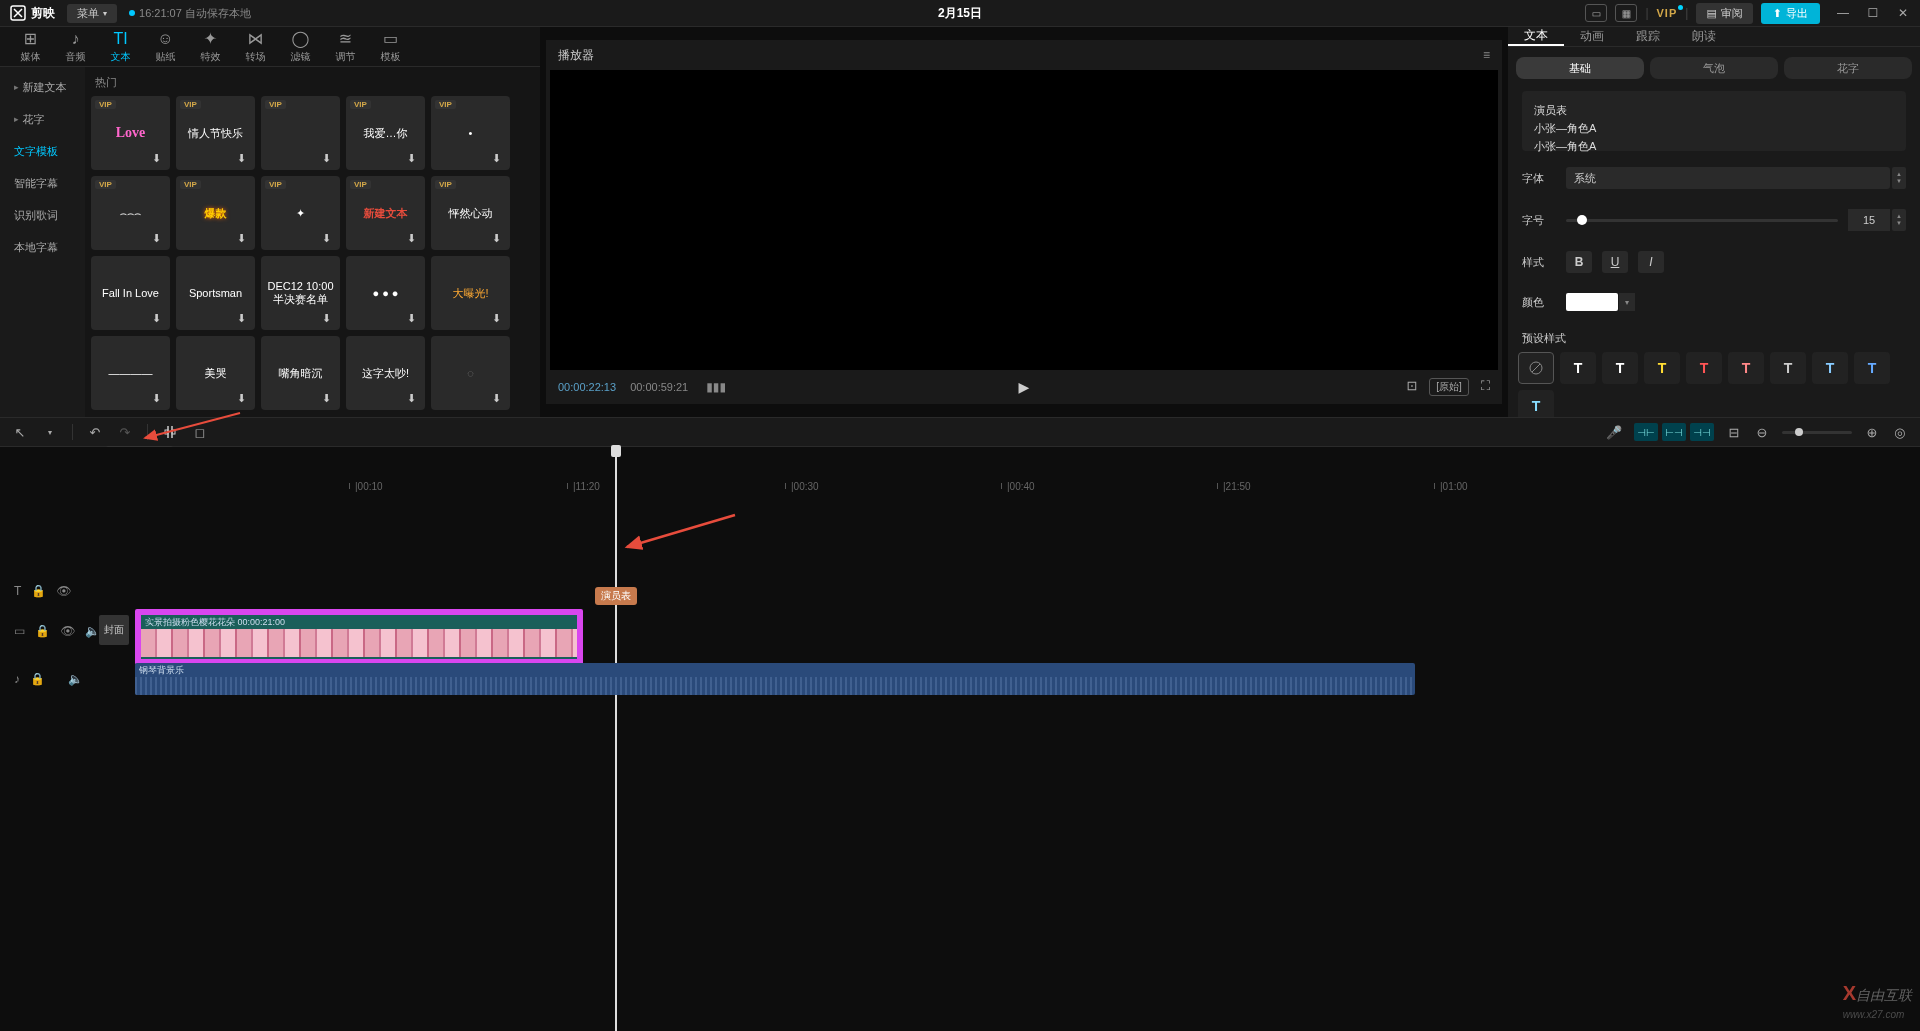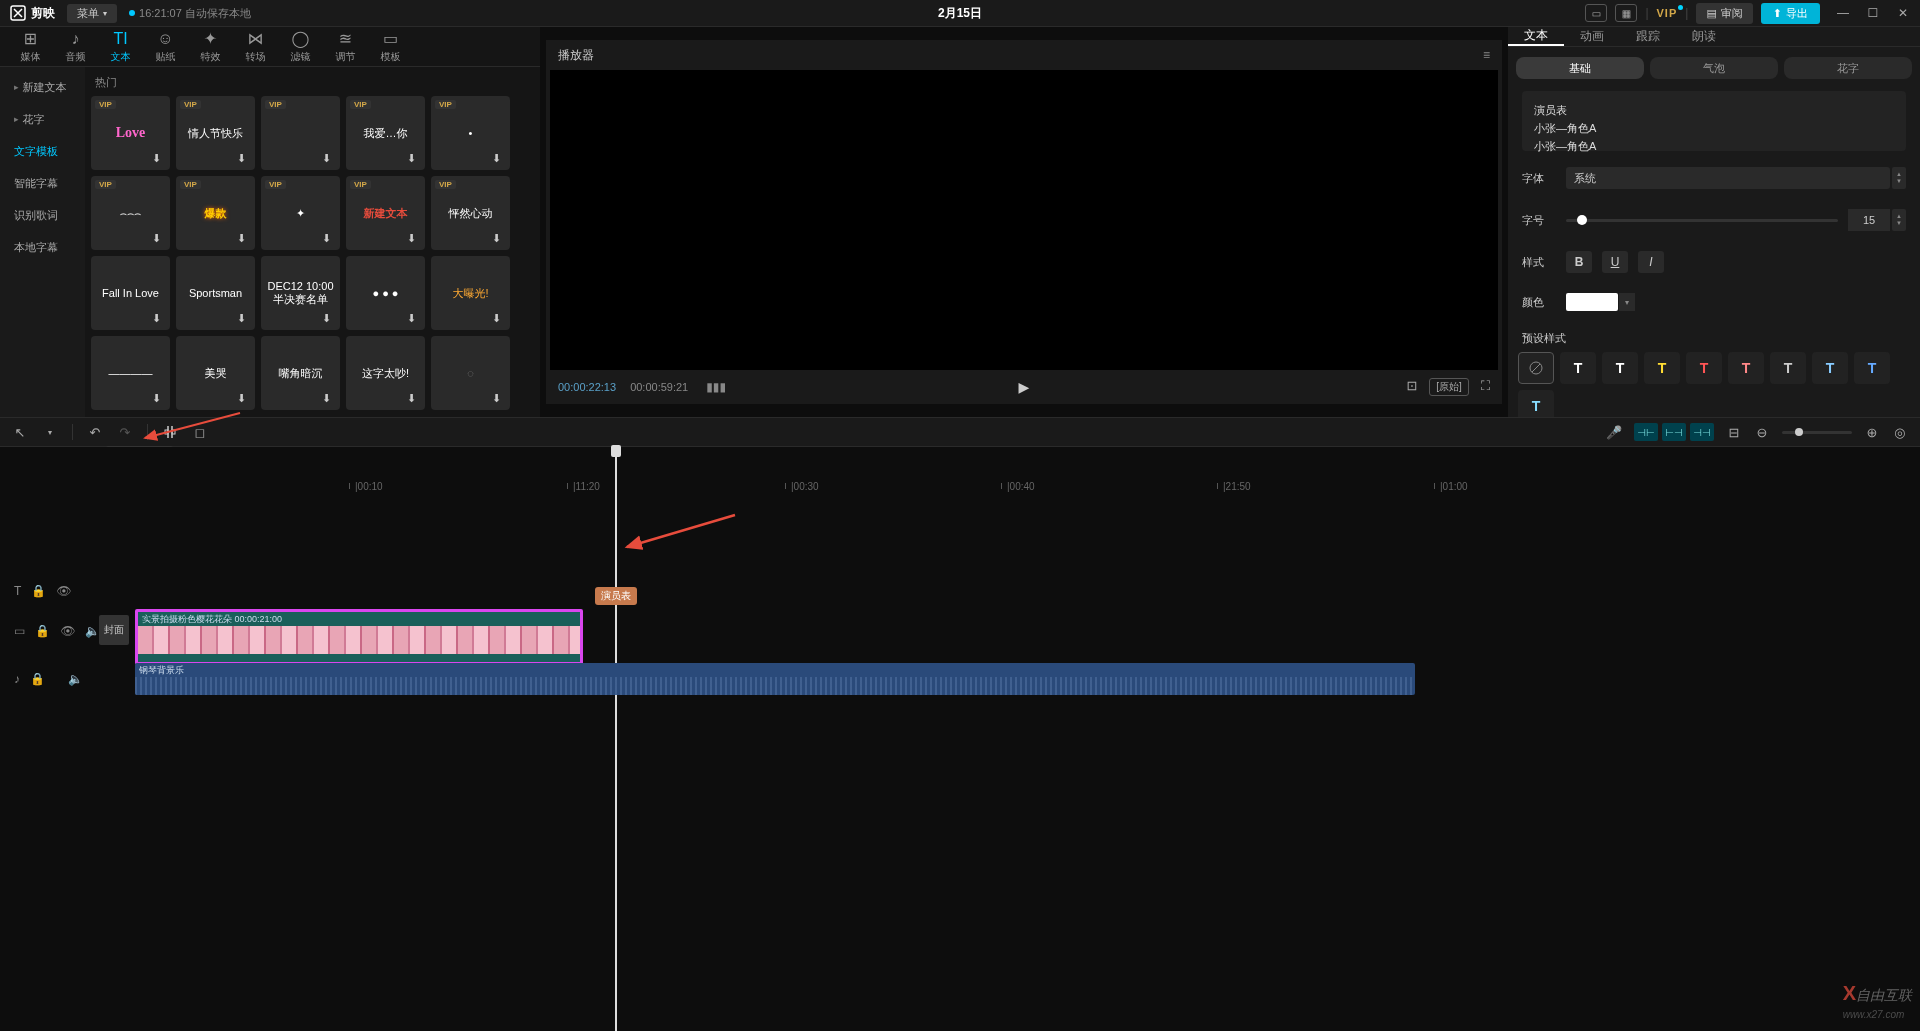--- a/index.html
+++ b/index.html
@@ -102,21 +102,21 @@
 .ruler .tick{position:absolute;top:2px;font-size:10px;color:#666;margin-top:32px;}
 .ruler .tick::before{content:"";position:absolute;left:-6px;top:2px;width:1px;height:6px;background:#555;}
 .playhead{position:absolute;top:0;bottom:0;width:2px;background:#ddd;left:615px;}
 .playhead .handle{position:absolute;top:-2px;left:-4px;width:10px;height:12px;background:#ddd;border-radius:2px;}
 .tracks{position:relative;margin-top:110px;}
 .track-row{display:flex;align-items:center;height:48px;}
 .track-head{width:95px;display:flex;align-items:center;gap:10px;padding-left:14px;color:#888;font-size:12px;}
 .track-head .hico{font-size:12px;}
 .track-body{flex:1;position:relative;height:100%;}
 .clip-text{position:absolute;left:500px;top:12px;height:18px;background:#c77a4d;border-radius:3px;padding:0 6px;display:flex;align-items:center;font-size:10px;color:#fff;}
-.clip-video{position:absolute;left:40px;top:2px;height:56px;width:448px;background:#1a5f5a;border:3px solid #d946ef;border-radius:2px;overflow:hidden;}
+.clip-video{position:absolute;left:40px;top:2px;height:56px;width:448px;background:#1a5f5a;border:6px solid #d946ef;border-radius:2px;overflow:hidden;}
 .clip-video .label{position:absolute;top:1px;left:4px;font-size:9px;color:#cde;z-index:2;}
 .clip-video .thumbs{position:absolute;top:14px;left:0;right:0;height:28px;background:repeating-linear-gradient(90deg,#e8a5b5 0,#e8a5b5 14px,#d07a95 14px,#d07a95 16px,#f5c2cf 16px,#f5c2cf 30px,#c96885 30px,#c96885 32px);}
 .clip-cover{position:absolute;left:4px;top:8px;width:30px;height:30px;background:#333;display:flex;align-items:center;justify-content:center;font-size:10px;color:#ccc;border-radius:2px;}
 .clip-audio{position:absolute;left:40px;top:8px;height:32px;width:1280px;background:#2a4a7a;border-radius:2px;overflow:hidden;}
 .clip-audio .label{position:absolute;top:1px;left:4px;font-size:9px;color:#cde;z-index:2;}
 .clip-audio .wave{position:absolute;bottom:0;left:0;right:0;height:18px;background:repeating-linear-gradient(90deg,#4a6a9a 0,#4a6a9a 2px,transparent 2px,transparent 5px);opacity:.7;}
 .arrow-svg{position:absolute;pointer-events:none;}
 .watermark{position:absolute;right:8px;bottom:10px;color:#888;font-size:14px;font-style:italic;opacity:.7;}
 .watermark .x{color:#e74c3c;font-weight:bold;font-size:20px;font-style:normal;}
 .watermark .sub{font-size:10px;color:#666;}

